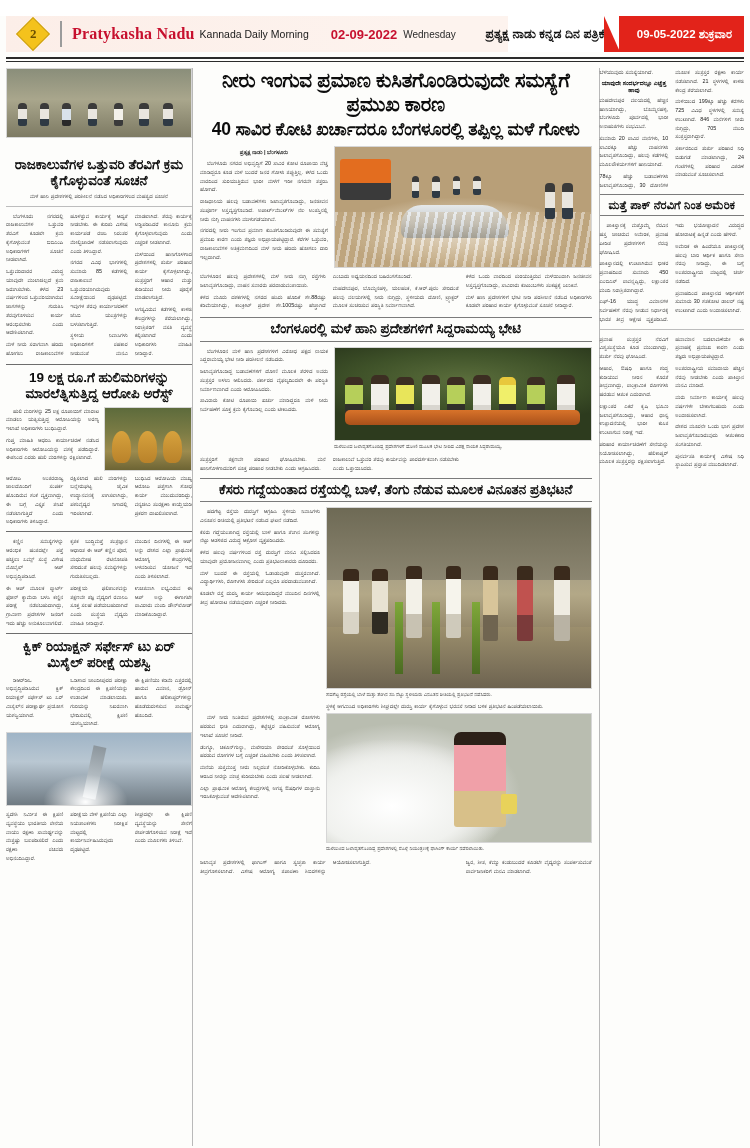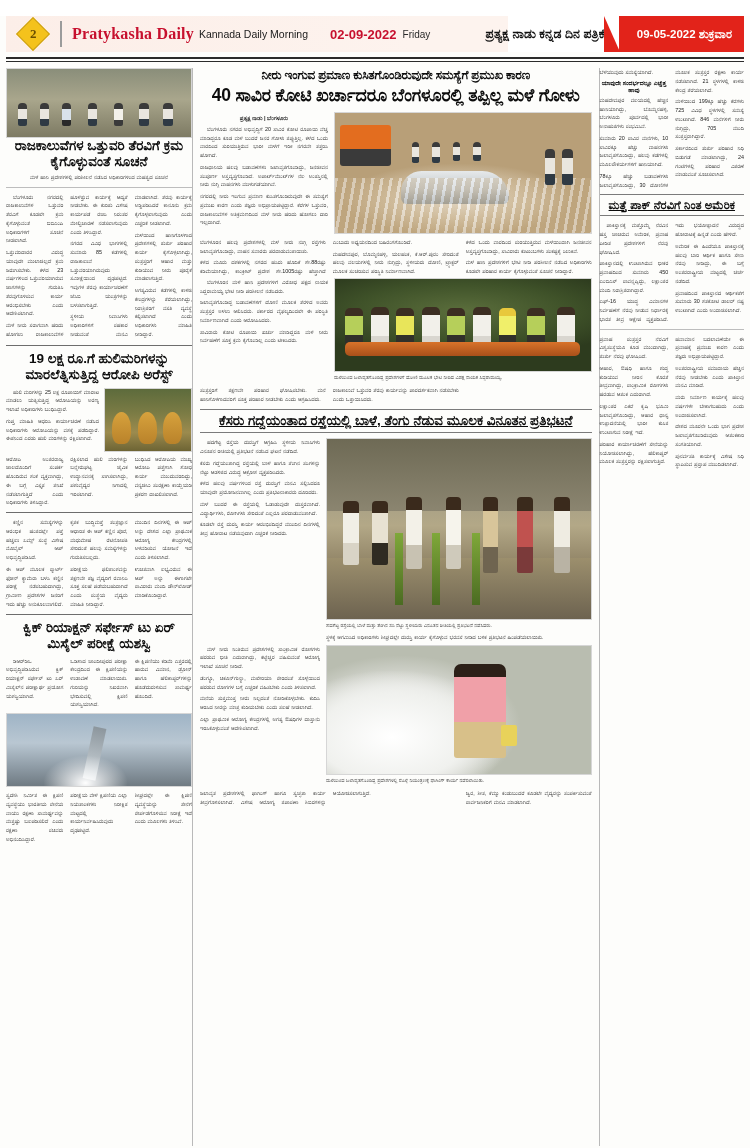--- a/index.html
+++ b/index.html
@@ -141,31 +141,30 @@
   .vrule { width: 1px; background: #b9b9b9; }
 
   
   .hl {
     font-family: "Liberation Sans", sans-serif;
     font-weight: bold;
     text-align: center;
     color: #0c0c0c;
     line-height: 1.22;
   }
-  .hl-main  { font-size: 12px; letter-spacing: -0.2px; }
+  .hl-main  { font-size: 20px; letter-spacing: -0.2px; }
   .hl-main2 { font-size: 17.5px; letter-spacing: -0.2px; margin-top: 2px;}
   .hl-sec   { font-size: 13.5px; }
   .hl-col   { font-size: 13.5px; }
   .hl-small { font-size: 11.5px; }
   .hl-band {
     border-top: 1px solid #7b7b7b;
     border-bottom: 1px solid #7b7b7b;
     padding: 3px 2px;
     margin: 5px 0 5px 0;
-    text-decoration: underline;
   }
 
   
   .photo {
     position: relative;
     overflow: hidden;
     border: 1px solid #d6d6d6;
     background: #cfd4cc;
   }
   .ph-flood   { height: 120px; }
@@ -324,43 +323,43 @@
 
 <div class="page">
 
   <div class="masthead">
     <div class="logo-wrap">
       <div class="logo-diamond">
         <span>2</span>
       </div>
     </div>
     <div class="masthead-divider"></div>
-    <div class="brand">Pratykasha Daily</div>
+    <div class="brand">Pratykasha Nadu</div>
     <div class="brand-sub">Kannada Daily Morning</div>
     <div class="mast-date">02-09-2022</div>
-    <div class="mast-day">Friday</div>
+    <div class="mast-day">Wednesday</div>
     <div class="mast-kn">ಪ್ರತ್ಯಕ್ಷ ನಾಡು ಕನ್ನಡ ದಿನ ಪತ್ರಿಕೆ</div>
     <div class="mast-red">09-05-2022 ಶುಕ್ರವಾರ</div>
   </div>
   <div class="rule-thick"></div>
 
   <div class="grid">
 
     <div class="col-left">
 
       <div class="photo ph-left-top bg-leftpol">
         <div class="person" style="left:6%;"></div>
         <div class="person" style="left:18%;"></div>
         <div class="person" style="left:30%; background:linear-gradient(to bottom,#3a3a3a 0 26%,#d9e2ea 26% 72%,#2a2a2a 72% 100%);"></div>
         <div class="person" style="left:44%;"></div>
         <div class="person" style="left:58%; background:linear-gradient(to bottom,#3a3a3a 0 26%,#f3f1ea 26% 72%,#3a3a3a 72% 100%);"></div>
         <div class="person" style="left:72%;"></div>
         <div class="person" style="left:85%;"></div>
       </div>
-      <div class="hl hl-col" style="margin-top:0;">ರಾಜಕಾಲುವೆಗಳ ಒತ್ತುವರಿ ತೆರವಿಗೆ ಕ್ರಮ ಕೈಗೊಳ್ಳುವಂತೆ ಸೂಚನೆ</div>
+      <div class="hl hl-col" style="margin-top:19px;">ರಾಜಕಾಲುವೆಗಳ ಒತ್ತುವರಿ ತೆರವಿಗೆ ಕ್ರಮ ಕೈಗೊಳ್ಳುವಂತೆ ಸೂಚನೆ</div>
       <div class="kn center" style="margin-top:2px;">ಮಳೆ ಹಾನಿ ಪ್ರದೇಶಗಳಲ್ಲಿ ಪರಿಶೀಲನೆ ನಡೆಸಿದ ಅಧಿಕಾರಿಗಳಿಂದ ಮಹತ್ವದ ಸೂಚನೆ</div>
       <hr class="hr-light">
       <div class="body-cols c3">
         <p class="kn lead">ಬೆಂಗಳೂರು ನಗರದಲ್ಲಿ ರಾಜಕಾಲುವೆಗಳ ಒತ್ತುವರಿ ತೆರವಿಗೆ ಕೂಡಲೇ ಕ್ರಮ ಕೈಗೊಳ್ಳುವಂತೆ ಬಿಬಿಎಂಪಿ ಅಧಿಕಾರಿಗಳಿಗೆ ಸೂಚನೆ ನೀಡಲಾಗಿದೆ.</p>
         <p class="kn">ಒತ್ತುವರಿದಾರರ ವಿರುದ್ಧ ಯಾವುದೇ ಮುಲಾಜಿಲ್ಲದೆ ಕ್ರಮ ಜರುಗಿಸಬೇಕು. ಕಳೆದ 23 ವರ್ಷಗಳಿಂದ ಒತ್ತುವರಿಯಾಗಿರುವ ಜಾಗಗಳನ್ನು ಗುರುತಿಸಿ ತೆರವುಗೊಳಿಸುವ ಕಾರ್ಯ ಆರಂಭಿಸಬೇಕು ಎಂದು ಆದೇಶಿಸಲಾಗಿದೆ.</p>
         <p class="kn">ಮಳೆ ನೀರು ಸರಾಗವಾಗಿ ಹರಿದು ಹೋಗಲು ರಾಜಕಾಲುವೆಗಳ ಹೂಳೆತ್ತುವ ಕಾರ್ಯಕ್ಕೆ ಆದ್ಯತೆ ನೀಡಬೇಕು. ಈ ಕುರಿತು ವಿಶೇಷ ಕಾರ್ಯಪಡೆ ರಚಿಸಿ ನಿರಂತರ ಮೇಲ್ವಿಚಾರಣೆ ನಡೆಸಲಾಗುವುದು ಎಂದು ತಿಳಿಸಿದ್ದಾರೆ.</p>
         <p class="kn">ನಗರದ ವಿವಿಧ ಭಾಗಗಳಲ್ಲಿ ಸುಮಾರು 85 ಕಡೆಗಳಲ್ಲಿ ರಾಜಕಾಲುವೆ ಒತ್ತುವರಿಯಾಗಿರುವುದು ಸಮೀಕ್ಷೆಯಿಂದ ದೃಢಪಟ್ಟಿದೆ. ಇವುಗಳ ತೆರವು ಕಾರ್ಯಾಚರಣೆಗೆ ಜೆಸಿಬಿ ಯಂತ್ರಗಳನ್ನು ಬಳಸಲಾಗುತ್ತಿದೆ.</p>
         <p class="kn">ಸ್ಥಳೀಯ ನಿವಾಸಿಗಳು ಅಧಿಕಾರಿಗಳಿಗೆ ಸಹಕಾರ ನೀಡುವಂತೆ ಮನವಿ ಮಾಡಲಾಗಿದೆ. ತೆರವು ಕಾರ್ಯಕ್ಕೆ ಅಡ್ಡಿಪಡಿಸಿದರೆ ಕಾನೂನು ಕ್ರಮ ಕೈಗೊಳ್ಳಲಾಗುವುದು ಎಂದು ಎಚ್ಚರಿಕೆ ನೀಡಲಾಗಿದೆ.</p>
         <p class="kn">ಮಳೆಯಿಂದ ಹಾನಿಗೊಳಗಾದ ಪ್ರದೇಶಗಳಲ್ಲಿ ತುರ್ತು ಪರಿಹಾರ ಕಾರ್ಯ ಕೈಗೊಳ್ಳಲಾಗಿದ್ದು, ಸಂತ್ರಸ್ತರಿಗೆ ಆಹಾರ ಮತ್ತು ಕುಡಿಯುವ ನೀರು ಪೂರೈಕೆ ಮಾಡಲಾಗುತ್ತಿದೆ.</p>
         <p class="kn">ಅಗತ್ಯವಿರುವ ಕಡೆಗಳಲ್ಲಿ ಕಾಳಜಿ ಕೇಂದ್ರಗಳನ್ನು ತೆರೆಯಲಾಗಿದ್ದು, ನಿರಾಶ್ರಿತರಿಗೆ ವಸತಿ ವ್ಯವಸ್ಥೆ ಕಲ್ಪಿಸಲಾಗಿದೆ ಎಂದು ಅಧಿಕಾರಿಗಳು ಮಾಹಿತಿ ನೀಡಿದ್ದಾರೆ.</p>
@@ -446,20 +445,21 @@
       </div>
 
       <div class="body-cols c3" style="margin-top:4px;">
         <p class="kn">ಬೆಂಗಳೂರಿನ ಹಲವು ಪ್ರದೇಶಗಳಲ್ಲಿ ಮಳೆ ನೀರು ನುಗ್ಗಿ ರಸ್ತೆಗಳು ಜಲಾವೃತಗೊಂಡಿದ್ದು, ವಾಹನ ಸವಾರರು ಪರದಾಡುವಂತಾಯಿತು.</p>
         <p class="kn">ಕಳೆದ ಮೂರು ದಶಕಗಳಲ್ಲಿ ನಗರದ ಹಸಿರು ಹೊದಿಕೆ ಶೇ.88ರಷ್ಟು ಕಡಿಮೆಯಾಗಿದ್ದು, ಕಾಂಕ್ರೀಟ್ ಪ್ರದೇಶ ಶೇ.1005ರಷ್ಟು ಹೆಚ್ಚಾಗಿದೆ ಎಂಬುದು ಅಧ್ಯಯನದಿಂದ ಬಹಿರಂಗಗೊಂಡಿದೆ.</p>
         <p class="kn">ಮಹದೇವಪುರ, ಬೊಮ್ಮನಹಳ್ಳಿ, ಯಲಹಂಕ, ಕೆ.ಆರ್.ಪುರಂ ಸೇರಿದಂತೆ ಹಲವು ವಲಯಗಳಲ್ಲಿ ನೀರು ನುಗ್ಗಿದ್ದು, ಸ್ಥಳೀಯರು ದೋಣಿ, ಟ್ರ್ಯಾಕ್ಟರ್ ಮೂಲಕ ಸಂಚರಿಸುವ ಪರಿಸ್ಥಿತಿ ನಿರ್ಮಾಣವಾಗಿದೆ.</p>
         <p class="kn">ಕಳೆದ ಒಂದು ವಾರದಿಂದ ಸುರಿಯುತ್ತಿರುವ ಮಳೆಯಿಂದಾಗಿ ಜನಜೀವನ ಅಸ್ತವ್ಯಸ್ತಗೊಂಡಿದ್ದು, ಸಾವಿರಾರು ಕುಟುಂಬಗಳು ಸಂಕಷ್ಟಕ್ಕೆ ಸಿಲುಕಿವೆ.</p>
         <p class="kn">ಮಳೆ ಹಾನಿ ಪ್ರದೇಶಗಳಿಗೆ ಭೇಟಿ ನೀಡಿ ಪರಿಶೀಲನೆ ನಡೆಸಿದ ಅಧಿಕಾರಿಗಳು ಕೂಡಲೇ ಪರಿಹಾರ ಕಾರ್ಯ ಕೈಗೊಳ್ಳುವಂತೆ ಸೂಚನೆ ನೀಡಿದ್ದಾರೆ.</p>
       </div>
 
+      <div class="hl hl-sec hl-band">ಬೆಂಗಳೂರಲ್ಲಿ ಮಳೆ ಹಾನಿ ಪ್ರದೇಶಗಳಿಗೆ ಸಿದ್ದರಾಮಯ್ಯ ಭೇಟಿ</div>
       <div style="display:flex; gap:6px;">
         <div style="width:128px; flex:none;">
           <p class="kn lead">ಬೆಂಗಳೂರಿನ ಮಳೆ ಹಾನಿ ಪ್ರದೇಶಗಳಿಗೆ ವಿರೋಧ ಪಕ್ಷದ ನಾಯಕ ಸಿದ್ದರಾಮಯ್ಯ ಭೇಟಿ ನೀಡಿ ಪರಿಶೀಲನೆ ನಡೆಸಿದರು.</p>
           <p class="kn">ಜಲಾವೃತಗೊಂಡಿದ್ದ ಬಡಾವಣೆಗಳಿಗೆ ದೋಣಿ ಮೂಲಕ ತೆರಳಿದ ಅವರು ಸಂತ್ರಸ್ತರ ಅಳಲು ಆಲಿಸಿದರು. ಸರ್ಕಾರದ ವೈಫಲ್ಯದಿಂದಲೇ ಈ ಪರಿಸ್ಥಿತಿ ನಿರ್ಮಾಣವಾಗಿದೆ ಎಂದು ಆರೋಪಿಸಿದರು.</p>
           <p class="kn">ಸಾವಿರಾರು ಕೋಟಿ ರೂಪಾಯಿ ಖರ್ಚು ಮಾಡಿದ್ದರೂ ಮಳೆ ನೀರು ನಿರ್ವಹಣೆಗೆ ಸೂಕ್ತ ಕ್ರಮ ಕೈಗೊಂಡಿಲ್ಲ ಎಂದು ಟೀಕಿಸಿದರು.</p>
         </div>
         <div style="flex:1;">
           <div class="photo ph-boat bg-boat">
             <div class="greenman" style="left:4%;"></div>
             <div class="whiteman" style="left:14%;"></div>

